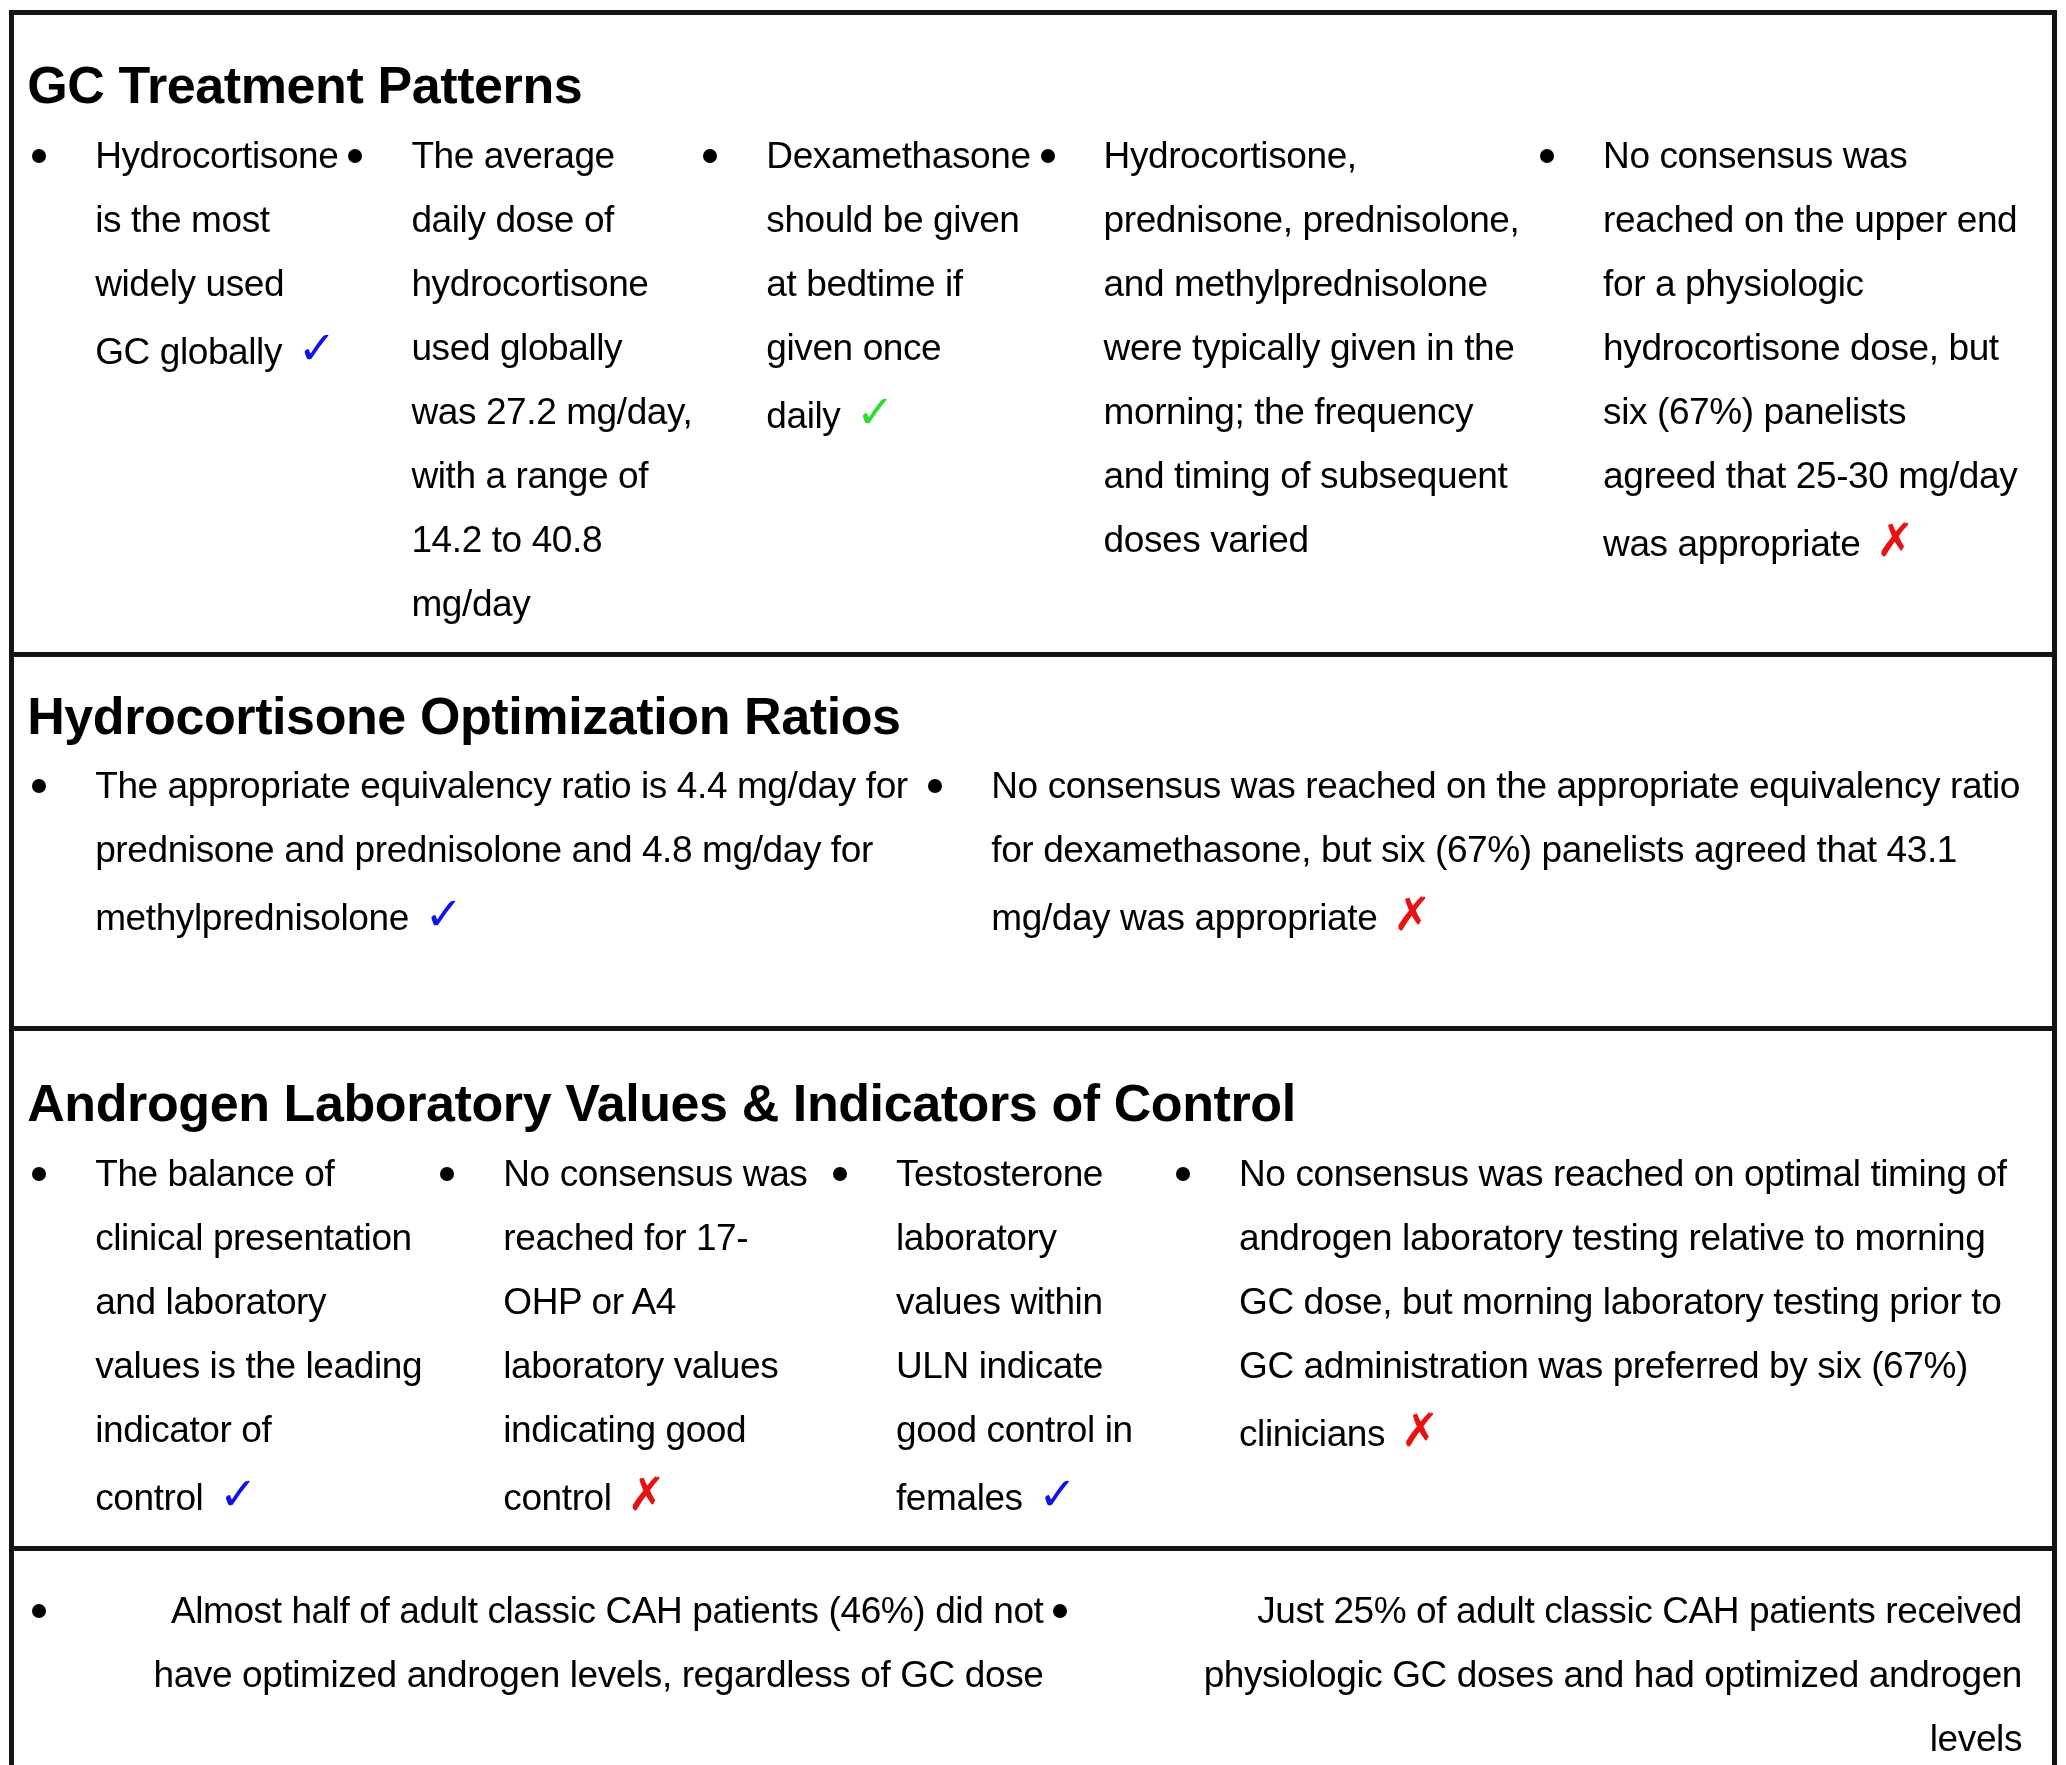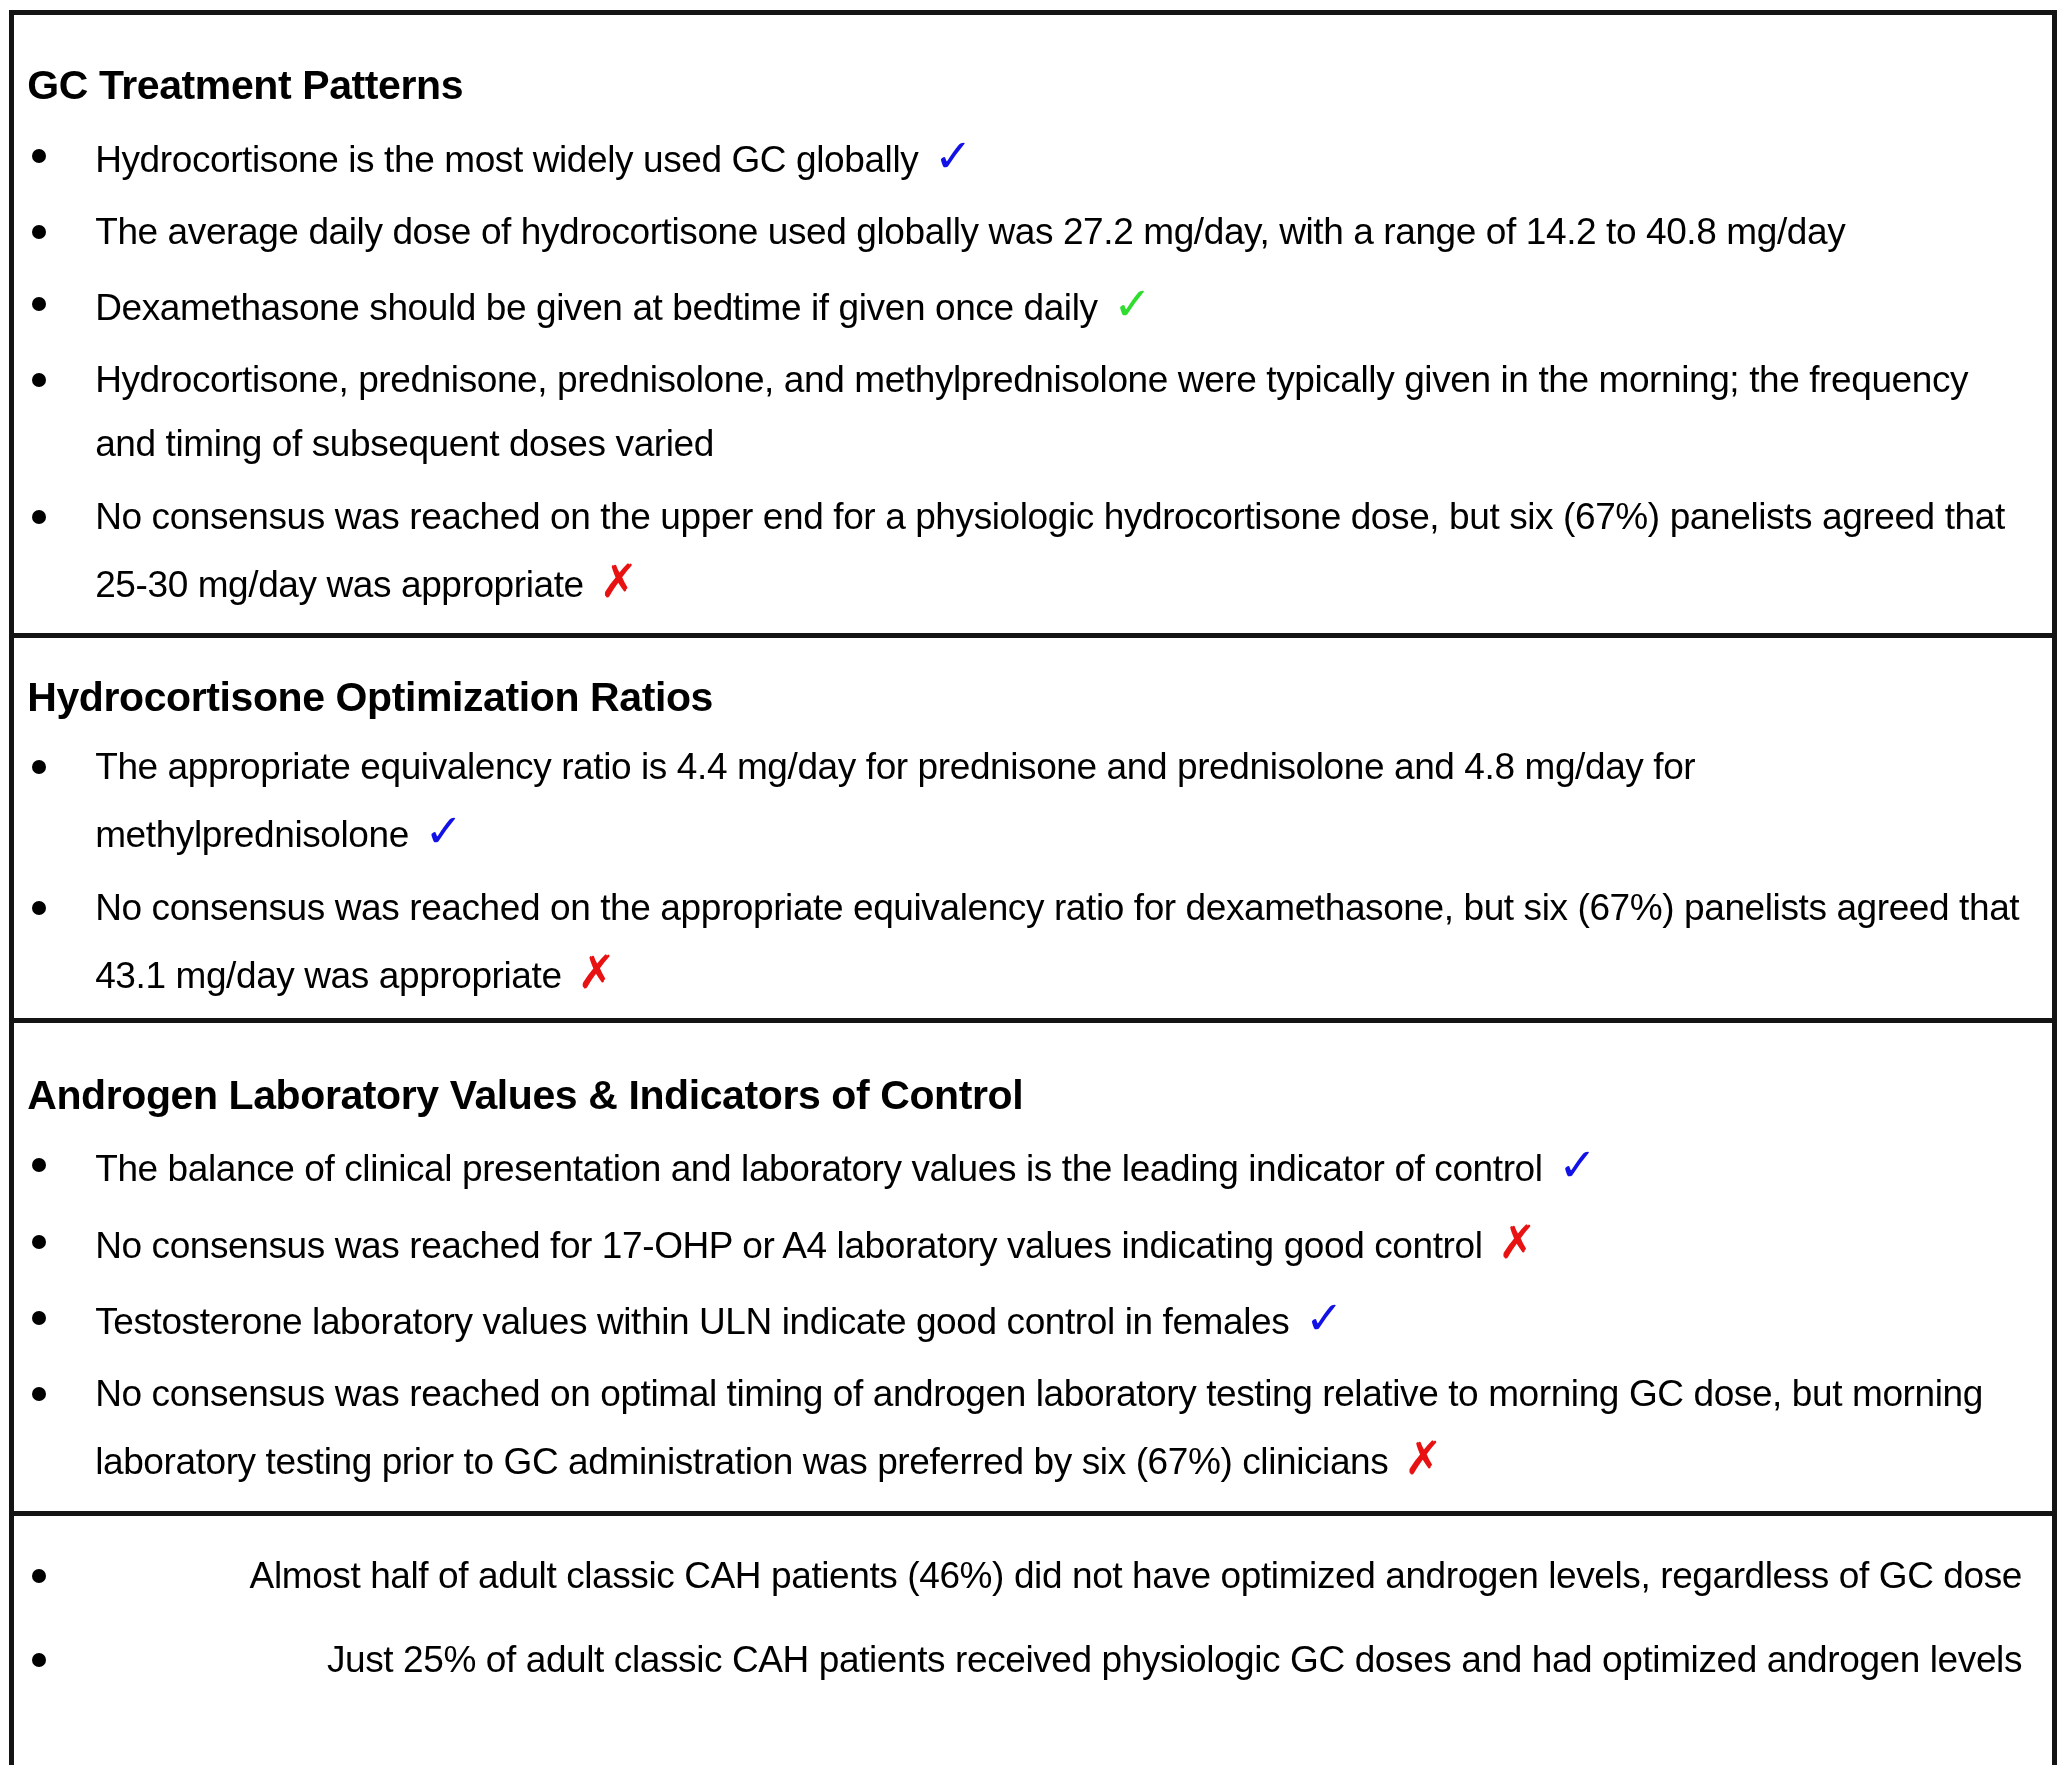--- a/index.html
+++ b/index.html
@@ -29,33 +29,33 @@
   }
   section.panel + section.panel { margin-top: -5px; }
 
   section.panel:nth-of-type(1) { padding-top: 38px; min-height: 617px; }
   section.panel:nth-of-type(2) { padding-top: 26.5px; padding-bottom: 10px; min-height: 379px; }
   section.panel:nth-of-type(3) { padding-top: 40px; min-height: 479px; }
   section.panel:nth-of-type(4) { padding-top: 28px; padding-bottom: 20px; min-height: 276px; }
 
   h2.sec-title {
     margin: 0 0 6.6px 0;
-    font-size: 41px;
+    font-size: 52px;
     line-height: 64px;
     font-weight: 700;
     letter-spacing: -0.4px;
   }
   section.panel:nth-of-type(4) h2.sec-title { margin-bottom: 10px; }
 
   ul.bullets {
     list-style: none;
     margin: 0;
     padding: 0;
     display: flex;
-    flex-direction: column;
+    flex-direction: row;
     row-gap: 8.3px;
   }
   section.panel:nth-of-type(4) ul.bullets { row-gap: 20px; text-align: right; }
 
   li.bullet {
     display: flex;
     align-items: flex-start;
     padding-right: 5px;
   }
   .dot {

